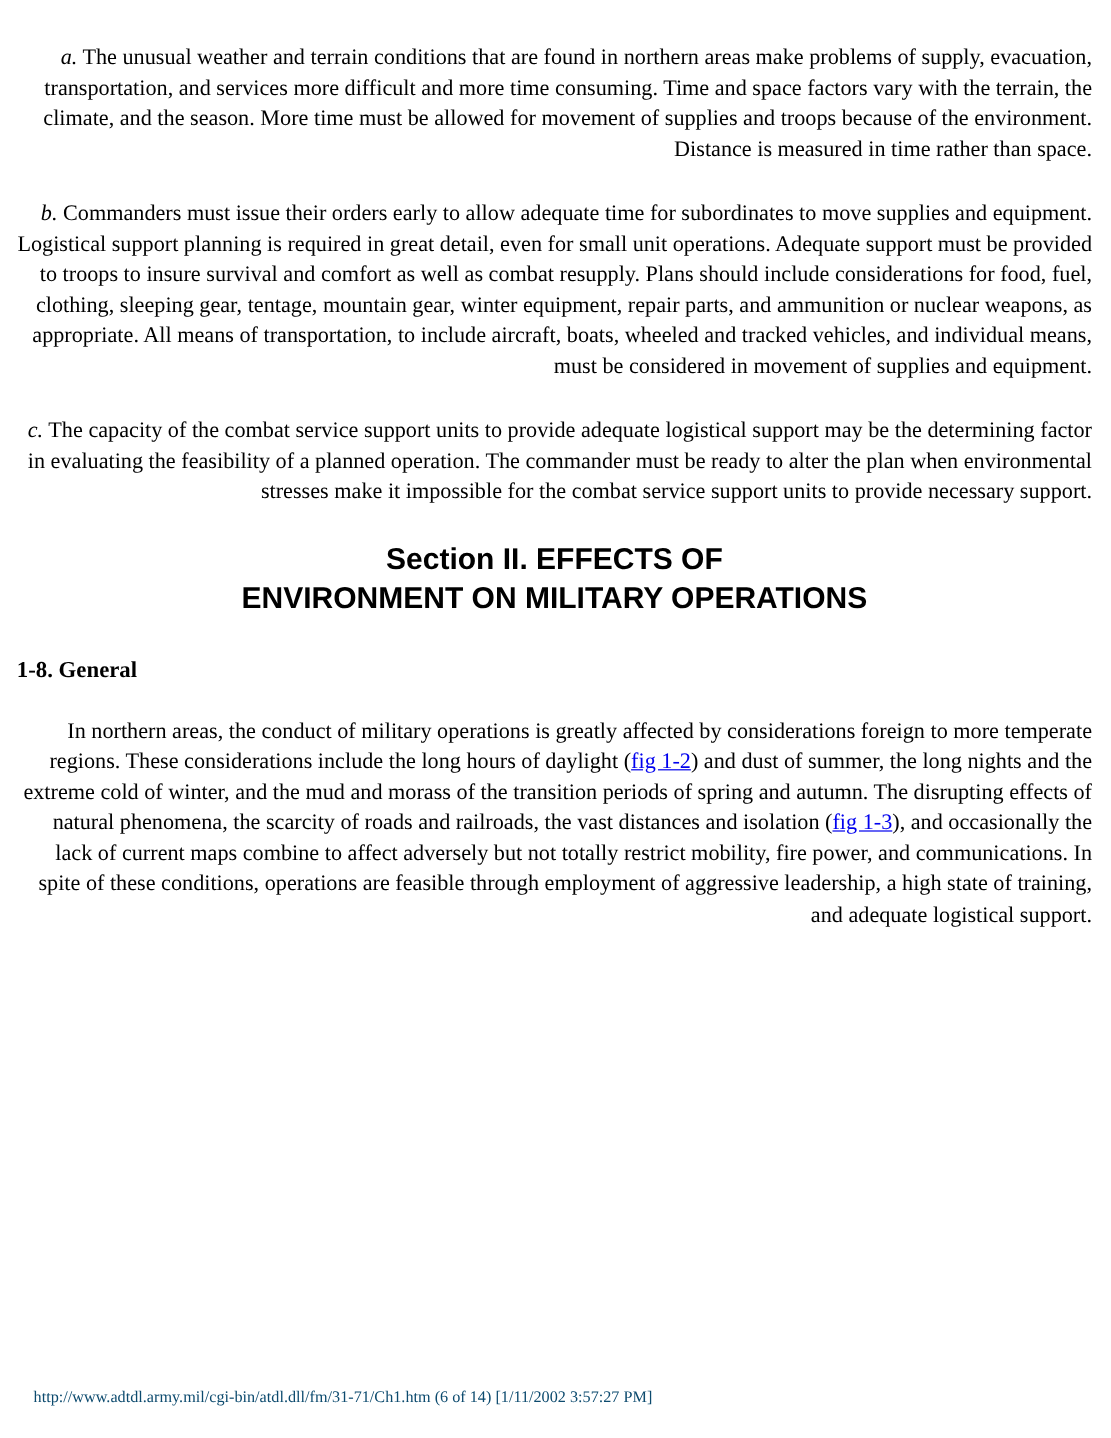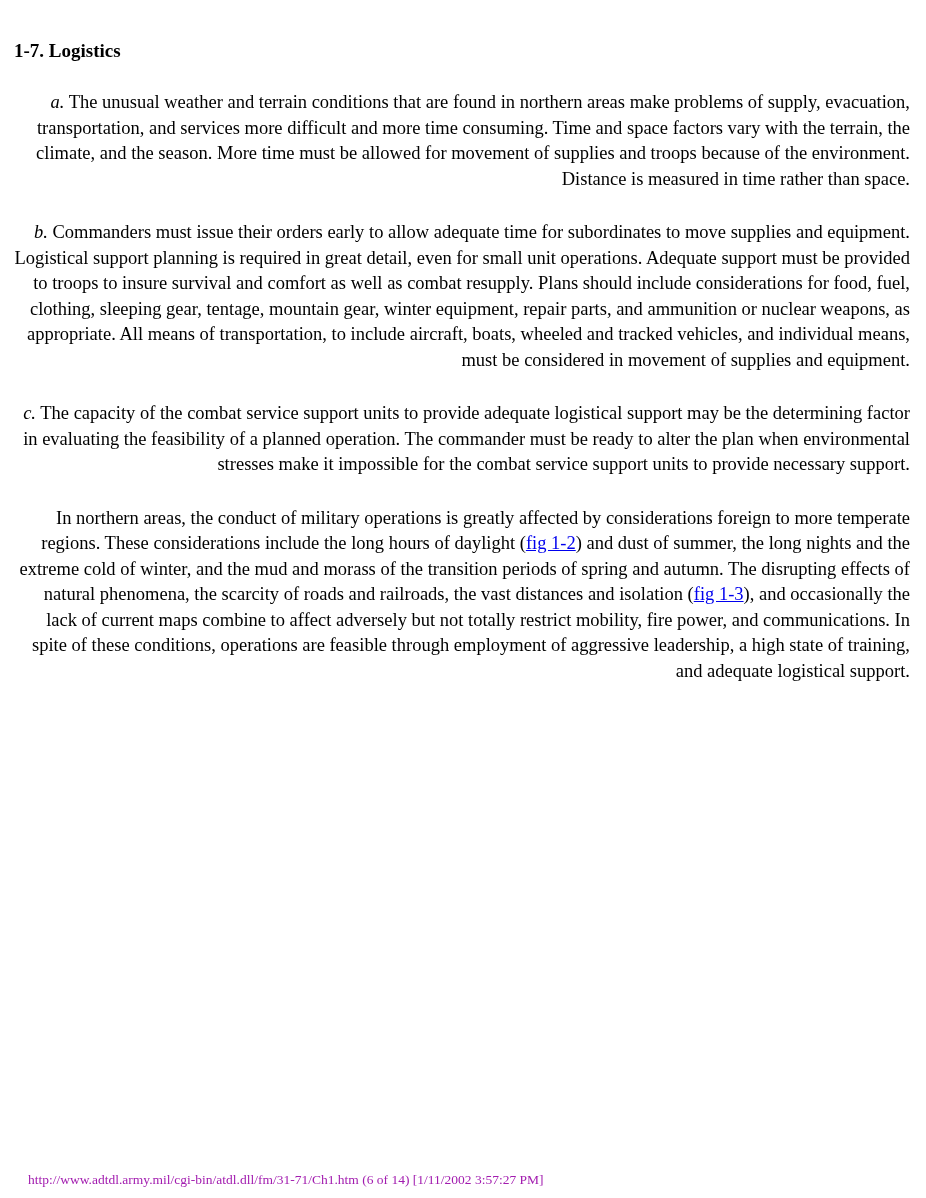--- a/index.html
+++ b/index.html
@@ -45,39 +45,40 @@
   }
   a.fig-link {
     color: #0000ee;
     text-decoration: underline;
     cursor: pointer;
     margin-top: 28px;
   }
   .doc-footer {
     position: absolute;
     left: 28px;
-    bottom: 10px;
+    bottom: 26px;
     font-size: 13.5px;
-    color: #a21caf;
+    color: #0c4a6e;
     white-space: nowrap;
   }
 </style>
 </head>
 <body>
 
 <div class="doc">
 
 
-  <h3 class="sub-heading">1-7. Logistics</h3>
 
   <p class="body-para"><span class="para-label">a.</span><span> The unusual weather and terrain conditions that are found in northern areas make problems of supply, evacuation, transportation, and services more difficult and more time consuming. Time and space factors vary with the terrain, the climate, and the season. More time must be allowed for movement of supplies and troops because of the environment. Distance is measured in time rather than space.</span></p>
 
   <p class="body-para"><span class="para-label">b.</span><span> Commanders must issue their orders early to allow adequate time for subordinates to move supplies and equipment. Logistical support planning is required in great detail, even for small unit operations. Adequate support must be provided to troops to insure survival and comfort as well as combat resupply. Plans should include considerations for food, fuel, clothing, sleeping gear, tentage, mountain gear, winter equipment, repair parts, and ammunition or nuclear weapons, as appropriate. All means of transportation, to include aircraft, boats, wheeled and tracked vehicles, and individual means, must be considered in movement of supplies and equipment.</span></p>
 
   <p class="body-para"><span class="para-label">c.</span><span> The capacity of the combat service support units to provide adequate logistical support may be the determining factor in evaluating the feasibility of a planned operation. The commander must be ready to alter the plan when environmental stresses make it impossible for the combat service support units to provide necessary support.</span></p>
 
+  <h2 class="section-heading"><span>Section II. EFFECTS OF</span><br><span>ENVIRONMENT ON MILITARY OPERATIONS</span></h2>
 
+  <h3 class="sub-heading">1-8. General</h3>
 
   <p class="body-para"><span>In northern areas, the conduct of military operations is greatly affected by considerations foreign to more temperate regions. These considerations include the long hours of daylight (</span><a class="fig-link" href="#">fig 1-2</a><span>) and dust of summer, the long nights and the extreme cold of winter, and the mud and morass of the transition periods of spring and autumn. The disrupting effects of natural phenomena, the scarcity of roads and railroads, the vast distances and isolation (</span><a class="fig-link" href="#">fig 1-3</a><span>), and occasionally the lack of current maps combine to affect adversely but not totally restrict mobility, fire power, and communications. In spite of these conditions, operations are feasible through employment of aggressive leadership, a high state of training, and adequate logistical support.</span></p>
 
 </div>
 
 <div class="doc-footer">http://www.adtdl.army.mil/cgi-bin/atdl.dll/fm/31-71/Ch1.htm (6 of 14) [1/11/2002 3:57:27 PM]</div>
 
 </body></html>

